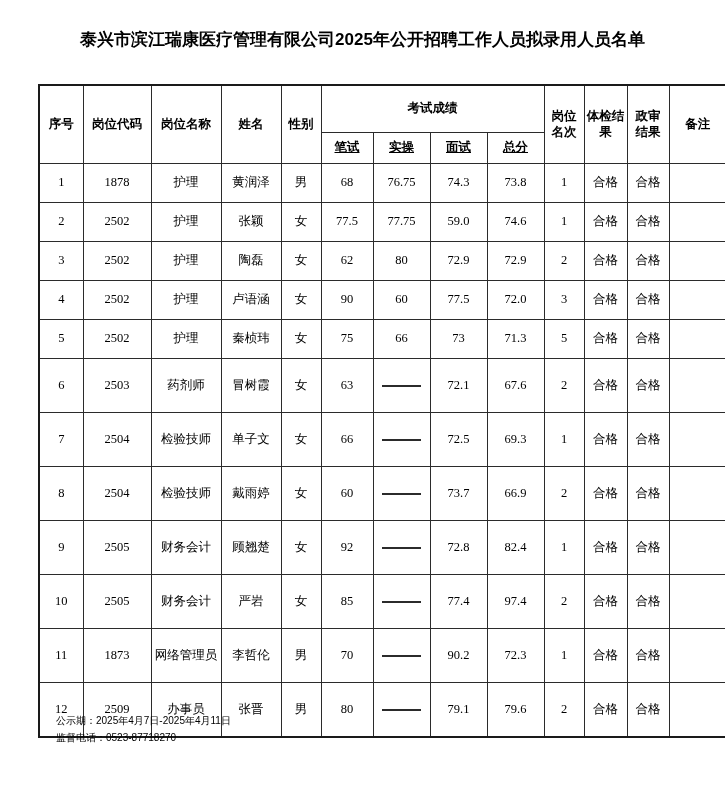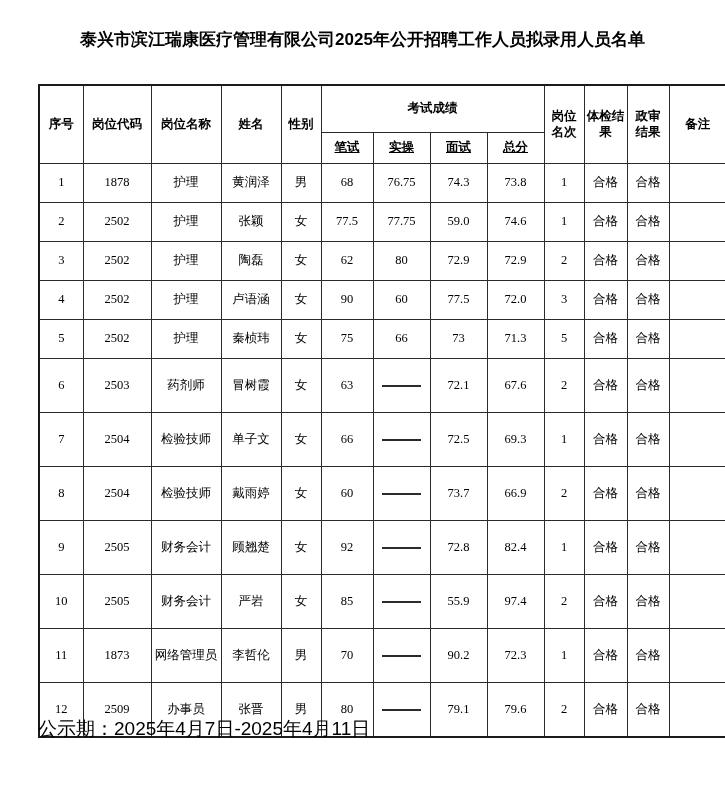--- a/index.html
+++ b/index.html
@@ -95,25 +95,25 @@
 
   .dash {
     display: block;
     width: 74%;
     height: 0;
     margin: 0 auto;
     border-top: 2px solid #2b2b2b;
   }
   .footer {
     position: absolute;
-    left: 38px;
+    left: 56px;
     top: 713px;
     width: 620px;
     font-family: "Liberation Sans", "DejaVu Sans", sans-serif;
-    font-size: 19px;
+    font-size: 10px;
     line-height: 1.65;
     color: #000;
   }
   .footer div { white-space: nowrap; }
 </style>
 </head>
 <body>
 
 <div class="page">
 
@@ -303,21 +303,21 @@
           <tr class="r-tall">
             <td class="num">10</td>
             <td class="num">2505</td>
             <td class="cn">财务会计</td>
             <td class="cn">严岩</td>
             <td class="cn">女</td>
             <td class="num">85</td>
             <td class="num">
               <span class="dash"></span>
             </td>
-            <td class="num">55.9</td>
+            <td class="num">77.4</td>
             <td class="num">97.4</td>
             <td class="num">2</td>
             <td class="cn">合格</td>
             <td class="cn">合格</td>
             <td class="cn"></td>
           </tr>
           <tr class="r-tall">
             <td class="num">11</td>
             <td class="num">1873</td>
             <td class="cn">网络管理员</td>
@@ -350,15 +350,16 @@
             <td class="cn">合格</td>
             <td class="cn">合格</td>
             <td class="cn"></td>
           </tr>
         </tbody>
     </table>
   </div>
 
   <div class="footer">
     <div>公示期：2025年4月7日-2025年4月11日</div>
+    <div>监督电话：0523-87718270</div>
   </div>
 
 </div>
 
 </body></html>

